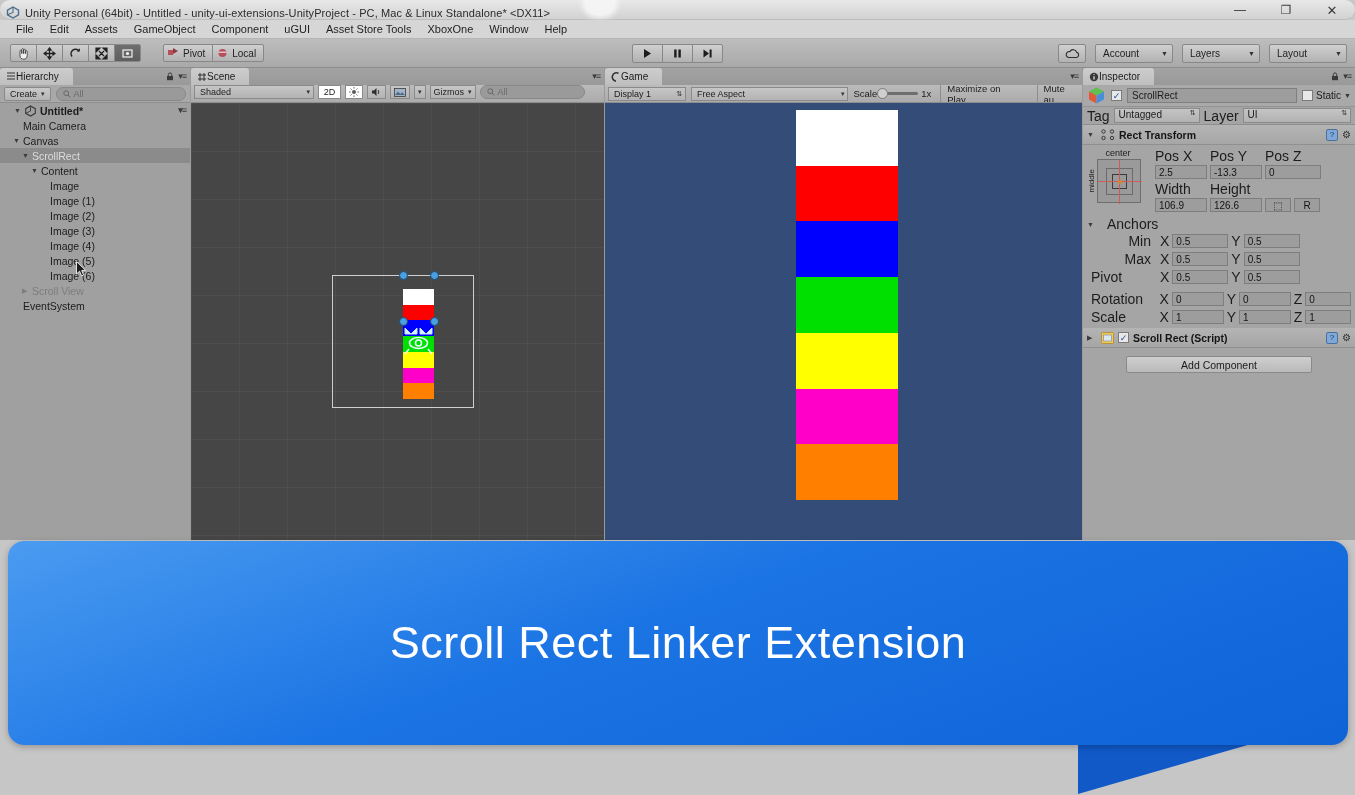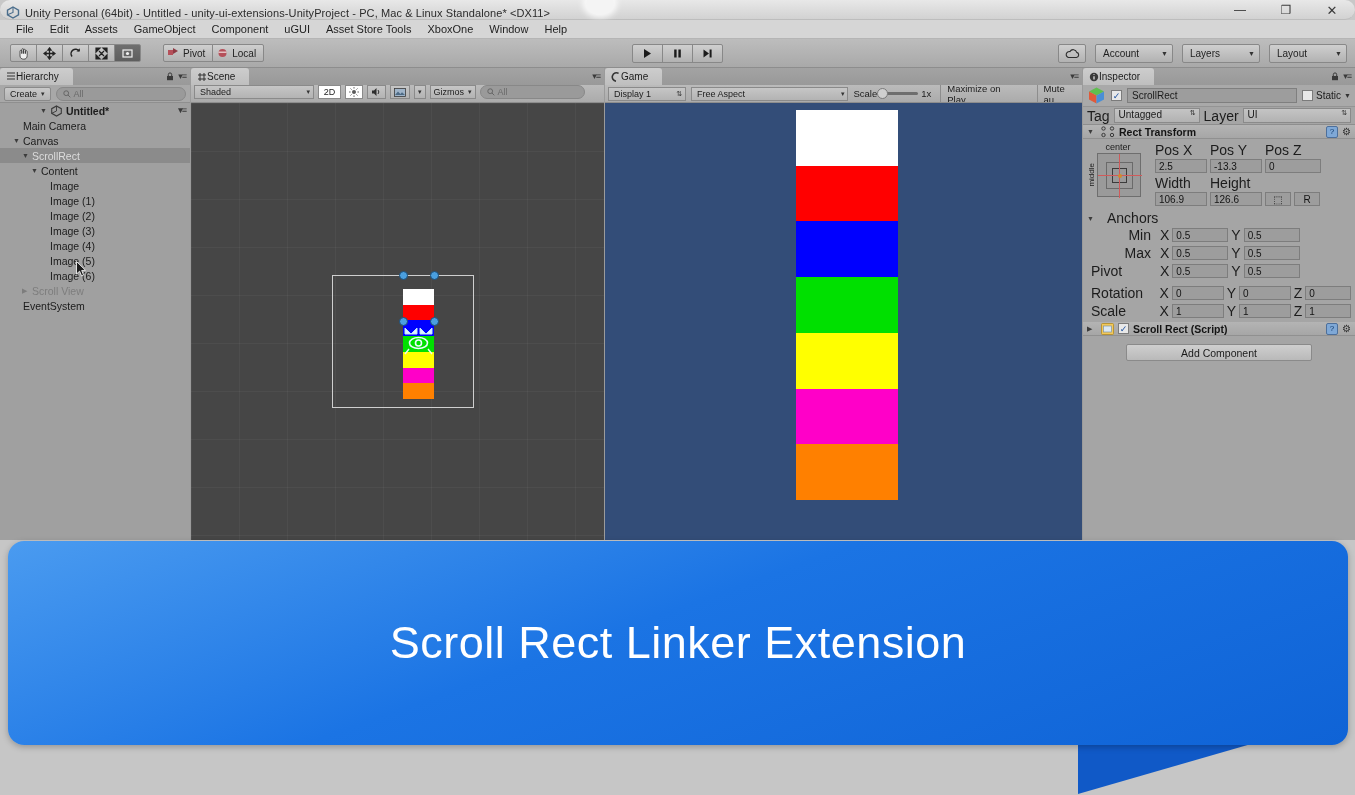--- a/index.html
+++ b/index.html
@@ -130,21 +130,21 @@
   .chk.empty { color:transparent; }
   .namefield { flex:1; height:15px; background:#9d9d9d; border:1px solid #7f7f7f;
     font-size:10px; color:#1b1b1b; display:flex; align-items:center; padding:0 4px; }
   .staticbox { display:flex; align-items:center; gap:3px; font-size:10px; color:#1c1c1c; }
   .taglayer { height:18px; display:flex; align-items:center; gap:4px; padding:0 4px;
     background:#a5a5a5; border-bottom:1px solid #8e8e8e; }
   .lbl { font-size:14px; color:#1c1c1c; white-space:nowrap; }
   .dd { height:15px; background:linear-gradient(#c4c4c4,#b2b2b2); border:1px solid #8a8a8a;
     display:flex; align-items:flex-start; justify-content:space-between; font-size:10px;
     color:#1b1b1b; padding:0 3px 0 4px; }
-  .comp-head { height:14px; background:linear-gradient(#b4b4b4,#a6a6a6); display:flex;
+  .comp-head { height:20px; background:linear-gradient(#b4b4b4,#a6a6a6); display:flex;
     align-items:center; gap:4px; padding:0 4px; border-bottom:1px solid #909090; }
   .comp-title { font-size:10.5px; font-weight:bold; color:#141414; }
   .comp-right { margin-left:auto; display:flex; gap:4px; align-items:center; }
   .bookicon { width:12px; height:12px; background:#7fa8d6; border:1px solid #4d6f9b; border-radius:2px;
     font-size:8px; color:#103a6b; display:flex; align-items:center; justify-content:center; }
   .gear { font-size:10px; color:#2e2e2e; }
   .rt-body { background:#a5a5a5; padding:3px 4px 0 4px; position:relative; }
   .anchor-widget { width:44px; height:44px; background:#9a9a9a; border:1px solid #6e6e6e; position:relative; }
   .num { height:14px; background:#9d9d9d; border:1px solid #7d7d7d; font-size:10px; color:#141414;
     display:flex; align-items:center; padding:0 3px; }
@@ -310,21 +310,21 @@
         </div>
         <div class="hsearch">
           <svg width="8" height="8" viewBox="0 0 8 8">
               <circle cx="3.2" cy="3.2" r="2.4" fill="none" stroke="#666" stroke-width="1"></circle>
               <path d="M5 5l2.3 2.3" stroke="#666" stroke-width="1"></path>
             </svg>
           <span>All</span>
         </div>
       </div>
       <div class="htree">
-        <div class="hrow root" style="padding-left:8px;margin-left:32px;">
+        <div class="hrow root" style="padding-left:14px;">
           <span class="tri">▼</span>
           <svg class="cube" viewBox="0 0 14 13">
               <path d="M7 1l5.2 3v5L7 12 1.8 9V4z" fill="none" stroke="#3b3b3b" stroke-width="1.2"></path>
               <path d="M7 1v5.5L1.8 9" fill="none" stroke="#3b3b3b" stroke-width="1"></path>
             </svg>
           <span>Untitled*</span>
           <span class="hmenu">▾≡</span>
         </div>
         <div id="hrows">
             <div class="hrow">

